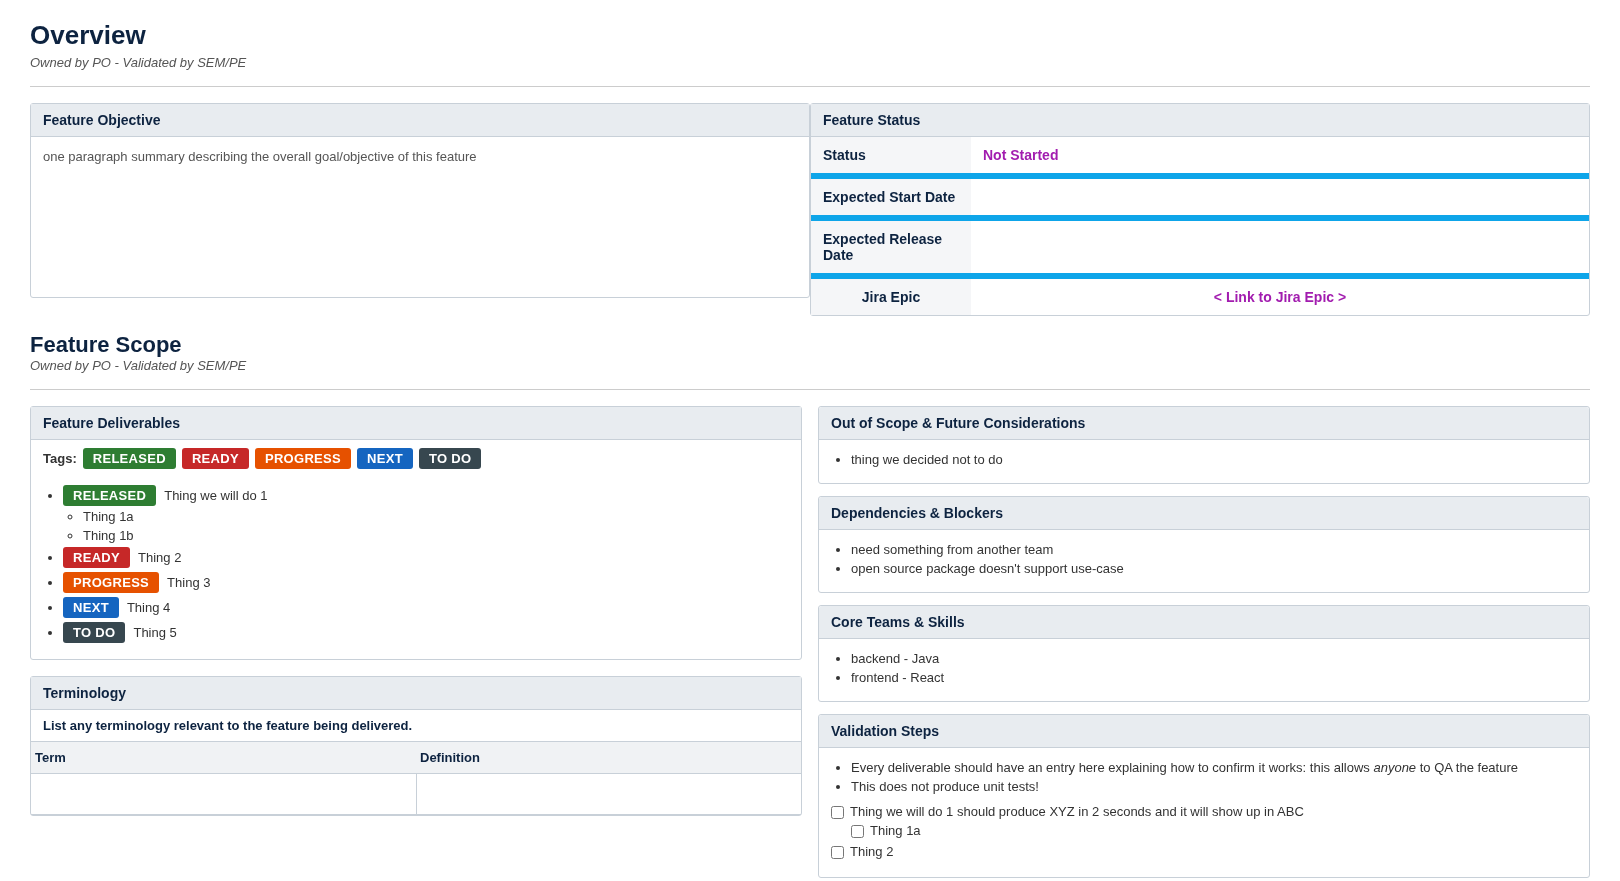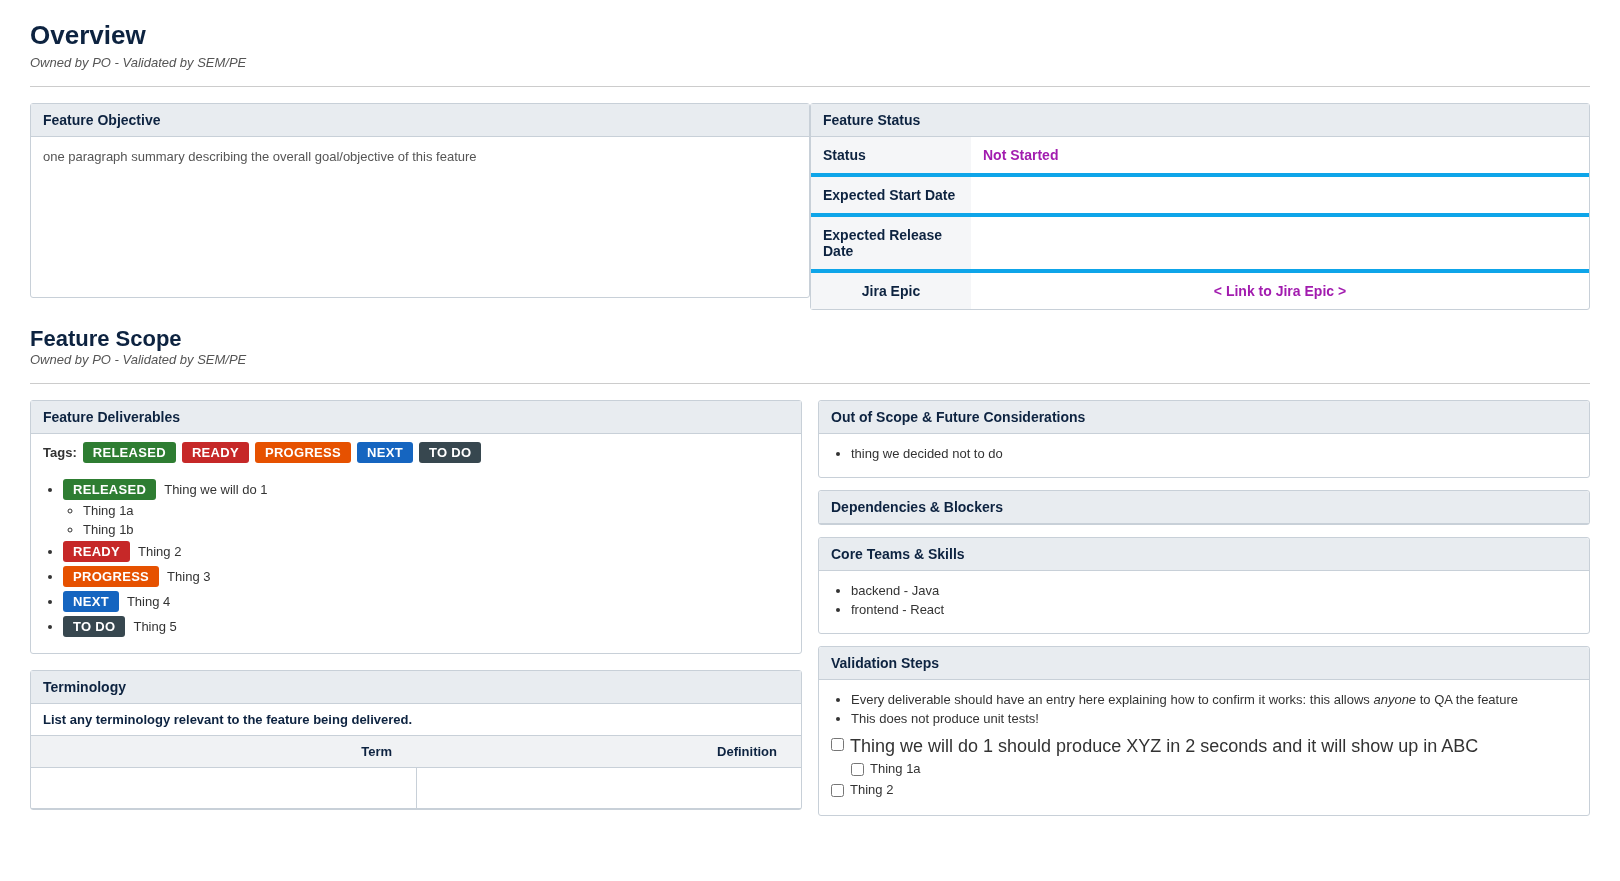--- a/index.html
+++ b/index.html
@@ -53,21 +53,21 @@
     .card-body p {
       color: #555;
       font-size: 13px;
     }
     
     .status-table {
       width: 100%;
       border-collapse: collapse;
     }
     .status-table tr {
-      border-bottom: 4px solid #0ea5e9;
+      border-bottom: 6px solid #0ea5e9;
     }
     .status-table tr:last-child {
       border-bottom: none;
       text-align: center;
     }
     .status-table td {
       padding: 10px 12px;
       vertical-align: top;
     }
     .status-table td:first-child {
@@ -142,22 +142,22 @@
       color: #0d2340;
       font-size: 13px;
       padding: 8px 12px;
     }
     .term-table {
       width: 100%;
       border-collapse: collapse;
     }
     .term-table th {
       background: #f0f2f4;
-      padding: 8px 24px;
-      text-align: right;
+      padding: 8px 4px;
+      text-align: left;
       font-weight: 700;
       color: #0d2340;
       border-top: 1px solid #c8d0d8;
       border-bottom: 1px solid #c8d0d8;
       font-size: 13px;
       margin-top: 44px;
     }
     .term-table td {
       padding: 20px 12px;
       border-bottom: 1px solid #c8d0d8;
@@ -339,20 +339,26 @@
       <div class="card-header">Out of Scope &amp; Future Considerations</div>
       <div class="card-body">
         <ul id="out-of-scope-list">
             <li>thing we decided not to do</li>
           </ul>
       </div>
     </div>
 
     <div class="right-panel-card">
       <div class="card-header">Dependencies &amp; Blockers</div>
+      <div class="card-body">
+        <ul id="dependencies-list">
+            <li>need something from another team</li>
+            <li>open source package doesn't support use-case</li>
+          </ul>
+      </div>
     </div>
 
     <div class="right-panel-card">
       <div class="card-header">Core Teams &amp; Skills</div>
       <div class="card-body">
         <ul id="core-teams-list">
             <li>backend - Java</li>
             <li>frontend - React</li>
           </ul>
       </div>
@@ -362,21 +368,21 @@
       <div class="card-header">Validation Steps</div>
       <div class="card-body">
         <ul style="list-style:disc;padding-left:20px;margin-bottom:10px;" id="validation-intro-list">
             <li style="font-size: 13px; margin-bottom: 4px;">Every deliverable should have an entry here explaining how to confirm it works: this allows <em>anyone</em> to QA the feature</li>
             <li style="font-size: 13px; margin-bottom: 4px;">This does not produce unit tests!</li>
           </ul>
         <div id="validation-checkboxes">
             <div style="margin-bottom: 6px;">
               <div class="validation-item">
                 <input type="checkbox" style=""> 
-                <span style="font-size:18px;">Thing we will do 1 should produce XYZ in 2 seconds and it will show up in ABC</span>
+                <span style="font-size:13px;">Thing we will do 1 should produce XYZ in 2 seconds and it will show up in ABC</span>
               </div>
               <div class="validation-sub">
                 <div class="validation-item">
                   <input type="checkbox" style=""> 
                   <span style="font-size:13px;">Thing 1a</span>
                 </div>
               </div>
             </div>
             <div style="margin-bottom: 6px;">
               <div class="validation-item">

